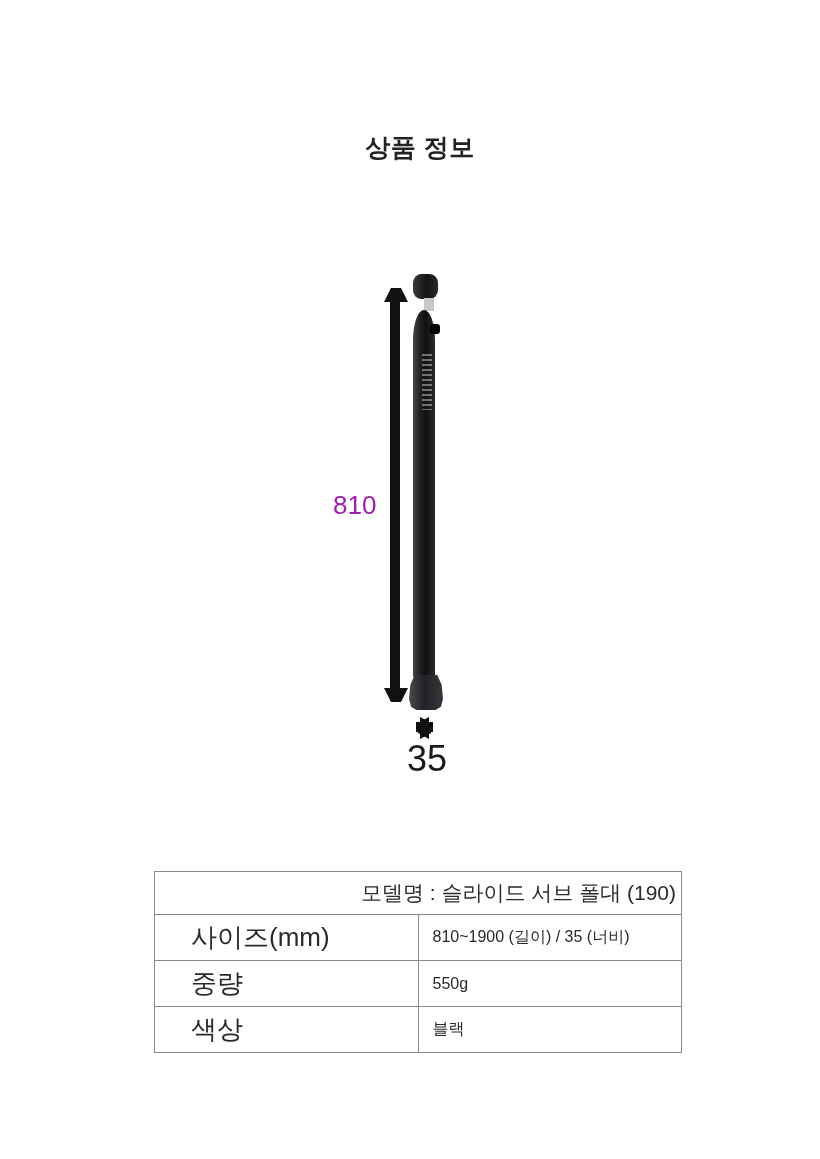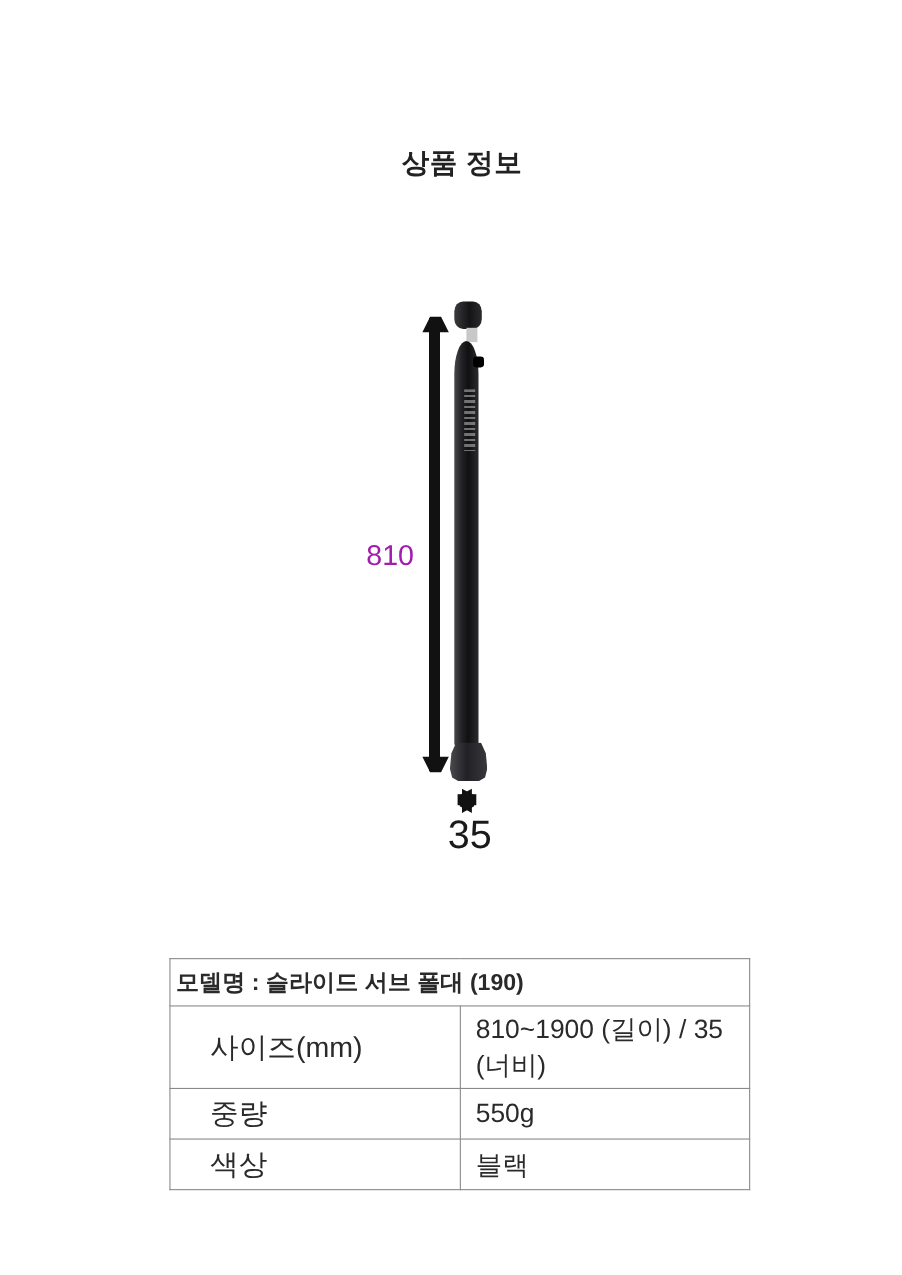--- a/index.html
+++ b/index.html
@@ -169,33 +169,33 @@
     font-size: 21px;
     color: #2a2a2a;
   }
   table.spec td {
     border: 1px solid #8a8a8a;
     height: 44px;
     vertical-align: middle;
     background: #ffffff;
   }
   table.spec td.head {
-    text-align: left;
+    text-align: right;
     height: 43px;
-    font-weight: 700;
+    font-weight: 400;
     font-size: 21px;
   }
   table.spec td.label {
     width: 157px;
     padding-left: 36px;
     font-size: 26px;
   }
   table.spec td.value {
     padding-left: 14px;
-    font-size: 24px;
+    font-size: 16px;
   }
 </style>
 </head>
 <body>
 
 <div class="page">
 
   <div class="title">상품 정보</div>
 
   <div class="figure">

